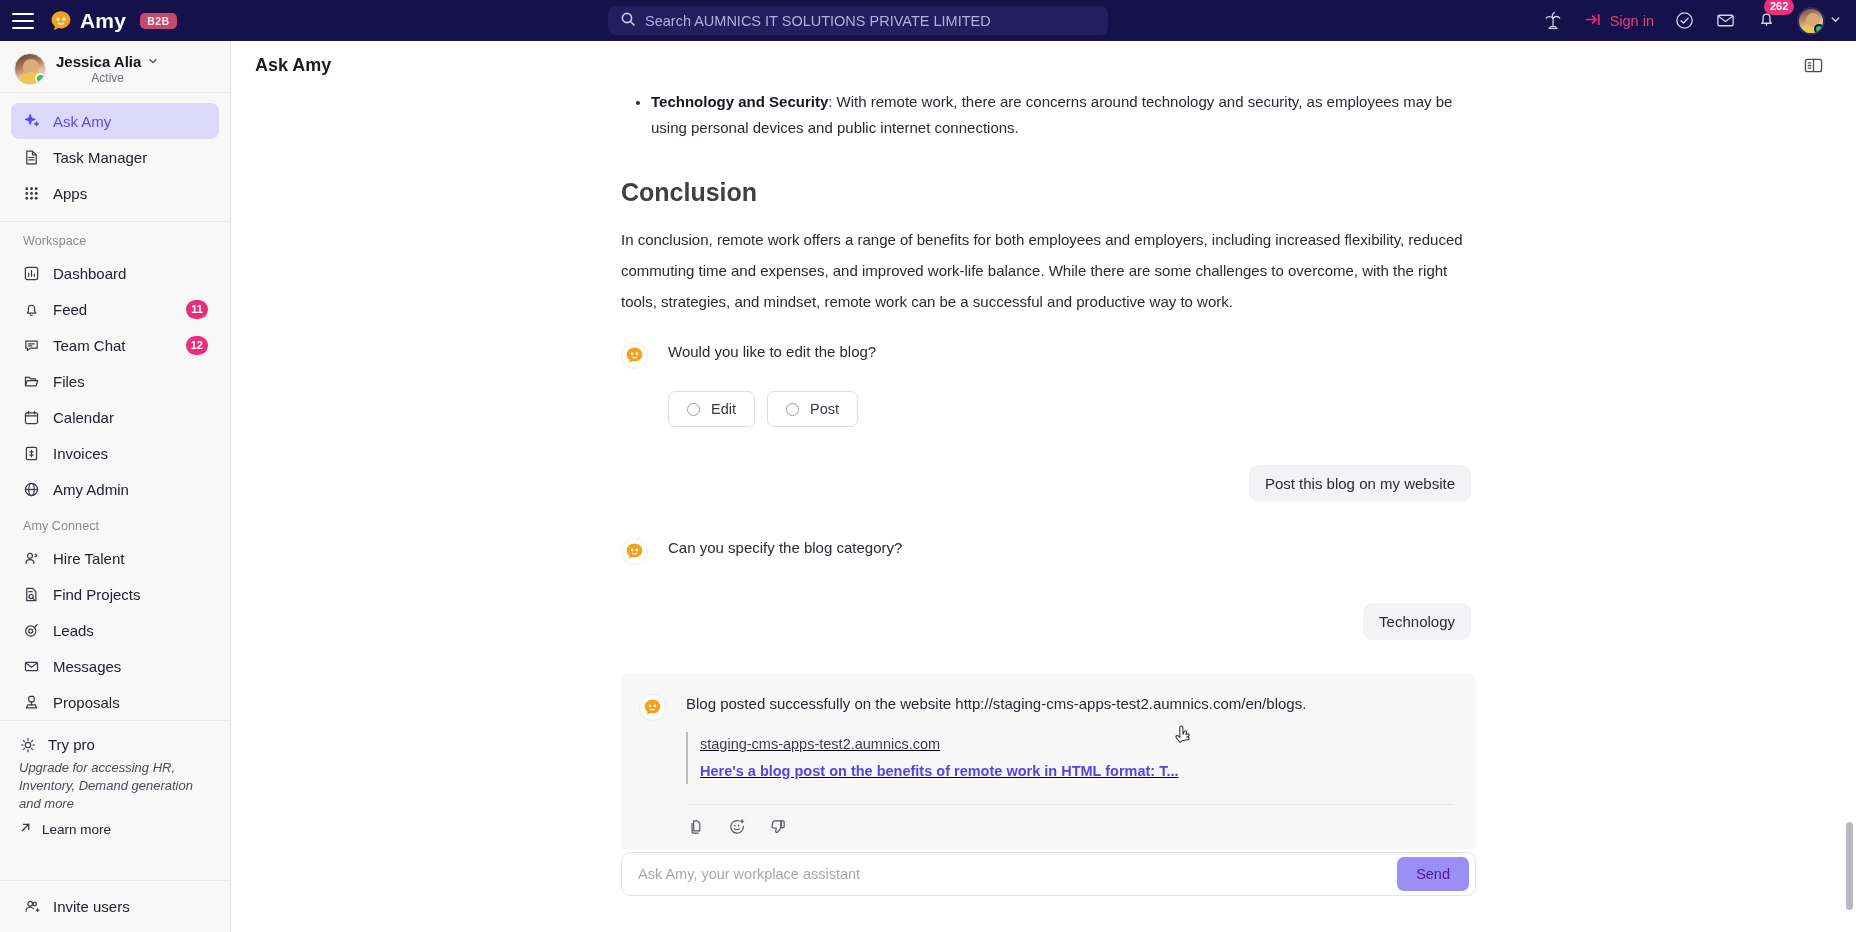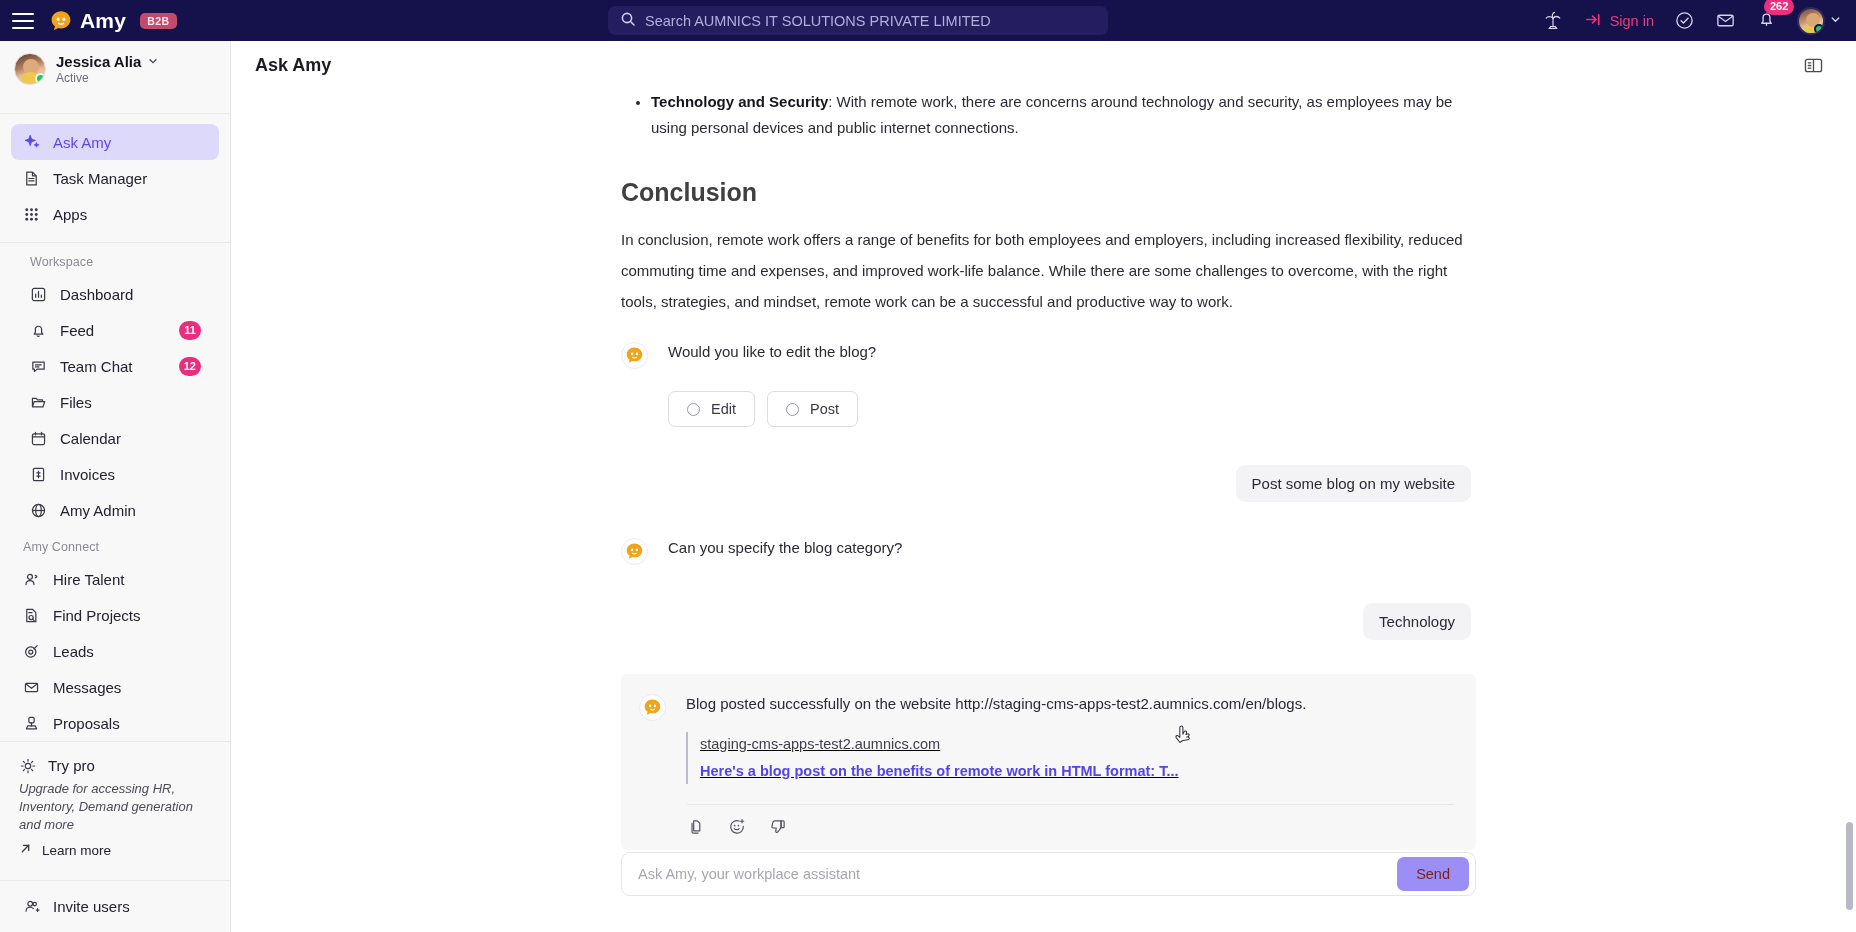--- a/index.html
+++ b/index.html
@@ -65,22 +65,22 @@
     background:#22c55e; border:2px solid #15114a; border-radius:50%; z-index:5;
   }
 
   
   .sidebar {
     position:absolute; top:41px; left:0; width:231px; height:891px;
     background:#f8f8f9; border-right:1px solid #e6e6ea;
     display:flex; flex-direction:column;
   }
   .sb-user {
-    display:flex; align-items:center; gap:10px; padding:12px 14px 28px 14px;
-    border-bottom:1px solid #e9e9ed; cursor:pointer;
+    display:flex; align-items:center; gap:10px; padding:12px 14px 7px 14px;
+    border-bottom:1px solid #e9e9ed; cursor:pointer;text-align:center;
   }
   .sb-av {
     width:32px; height:32px; border-radius:50%; position:relative; flex:none;
     background:linear-gradient(160deg,#5b3a2a 0%,#b07f5e 40%,#e6bd96 60%,#f4dcbd 100%);
     border:1px solid #dcdce2; overflow:hidden;
   }
   .sb-av::before { content:""; position:absolute; left:8px; top:5px; width:16px; height:16px; background:#ddab7d; border-radius:50%; }
   .sb-av::after { content:""; position:absolute; left:5px; bottom:0; width:22px; height:12px; background:#ecc84e; border-radius:10px 10px 0 0; }
   .sb-av-dot { position:absolute; right:-1px; bottom:0px; width:11px; height:11px; background:#25c55e; border:2px solid #f8f8f9; border-radius:50%; z-index:6; }
   .sb-uname { font-size:15px; font-weight:700; color:#15141c; display:flex; align-items:center; gap:6px; }
@@ -176,21 +176,21 @@
   .composer {
     height:44px; border:1px solid #e4e4ea; border-radius:9px; background:#fff;
     display:flex; align-items:center; padding:0 6px 0 16px;
   }
   .composer input {
     flex:1; border:0; outline:0; font-size:14.5px; color:#2a2a35;
     font-family:"Liberation Sans", sans-serif; background:transparent;
   }
   .composer input::placeholder { color:#a6a6b2; }
   .send-btn {
-    background:#9b8ef5; color:#7f1d1d; border:0; border-radius:7px;
+    background:#9b8ef5; color:#4c1d95; border:0; border-radius:7px;
     padding:9px 19px; font-size:14.5px; cursor:pointer; font-family:"Liberation Sans", sans-serif;
   }
 
   .vscroll { position:absolute; right:3px; bottom:22px; width:7px; height:88px; background:#b9b9c6; border-radius:4px; }
 </style>
 </head>
 <body>
 
 <div class="topbar">
   <div class="hamburger">
@@ -329,21 +329,21 @@
             <circle cx="9" cy="14" r="1.5"></circle>
             <circle cx="14" cy="14" r="1.5"></circle>
         </svg>
       </span>
       <span>Apps</span>
     </div>
   </div>
 
   <div class="sb-sep"></div>
 
-  <div style="padding:0 18px;">
+  <div style="padding:0 11px;">
     <div class="sb-label">Workspace</div>
 
     <div class="sb-item">
       <span class="sb-ico">
         <svg width="17" height="17" viewBox="0 0 18 18" fill="none" stroke="#3b3b47" stroke-width="1.3">
           <rect x="2.5" y="2.5" width="13" height="13" rx="2"></rect>
           <path d="M6 12V8.5M9 12V5.8M12 12v-2.4" stroke-linecap="round"></path>
         </svg>
       </span>
       <span>Dashboard</span>
@@ -549,21 +549,21 @@
           <span class="radio"></span>
           <span>Edit</span>
         </div>
         <div class="choice">
           <span class="radio"></span>
           <span>Post</span>
         </div>
       </div>
 
       <div class="user-row">
-        <div class="user-bubble">Post some blog on my website</div>
+        <div class="user-bubble">Post this blog on my website</div>
       </div>
 
       <div class="msg-row amy-row">
         <span class="amy-av">
           <svg width="19" height="19" viewBox="0 0 22 22">
             <path d="M11 1.6c5 0 9 3.6 9 8.1 0 4.5-4 8.1-9 8.1-.8 0-1.6-.1-2.4-.3l-4.3 2 1.1-3.6C3 14.3 2 12.1 2 9.7c0-4.5 4-8.1 9-8.1z" fill="#f0a31b"></path>
             <ellipse cx="8.2" cy="9.2" rx="1.4" ry="1.6" fill="#fff"></ellipse>
             <ellipse cx="13.8" cy="9.2" rx="1.4" ry="1.6" fill="#fff"></ellipse>
             <path d="M8.7 13c1.4 1 3.2 1 4.6 0" stroke="#fff" stroke-width="1.3" fill="none" stroke-linecap="round"></path>
           </svg>

